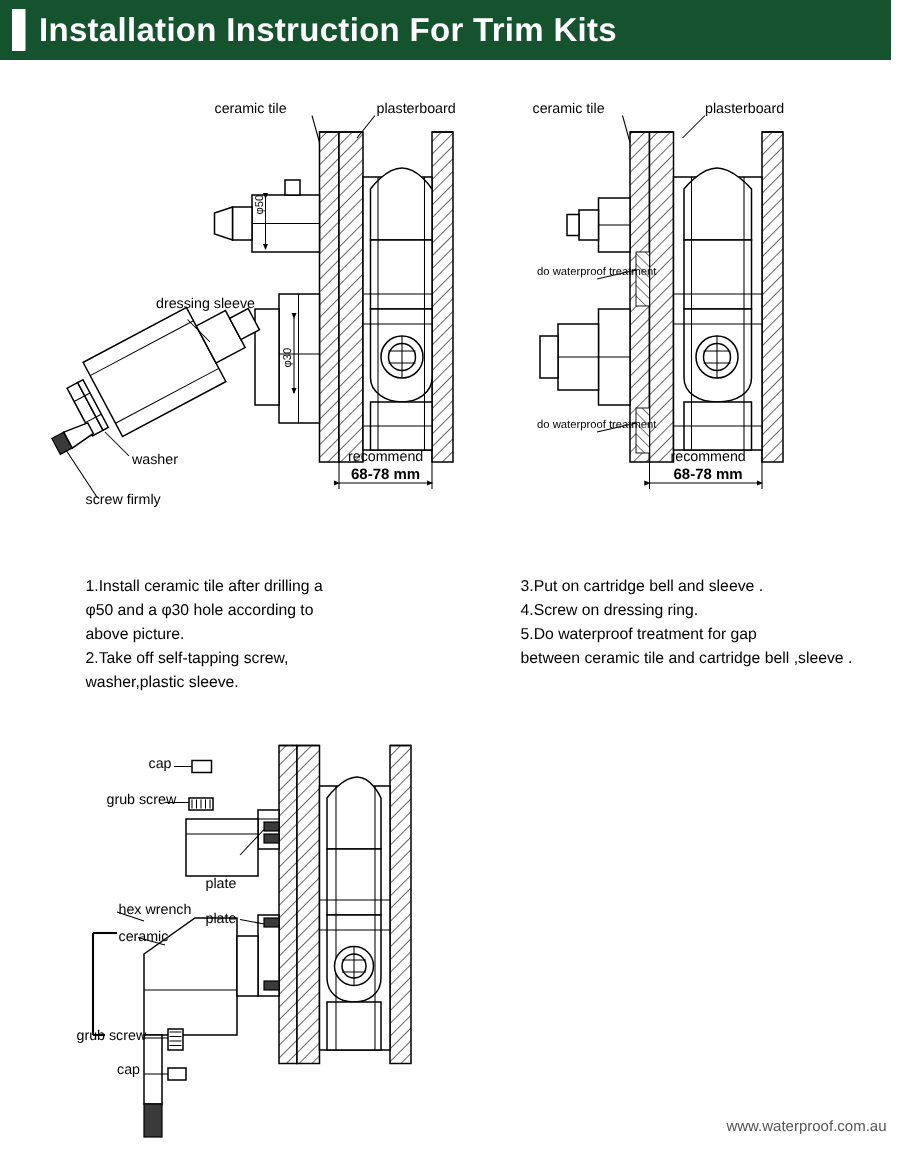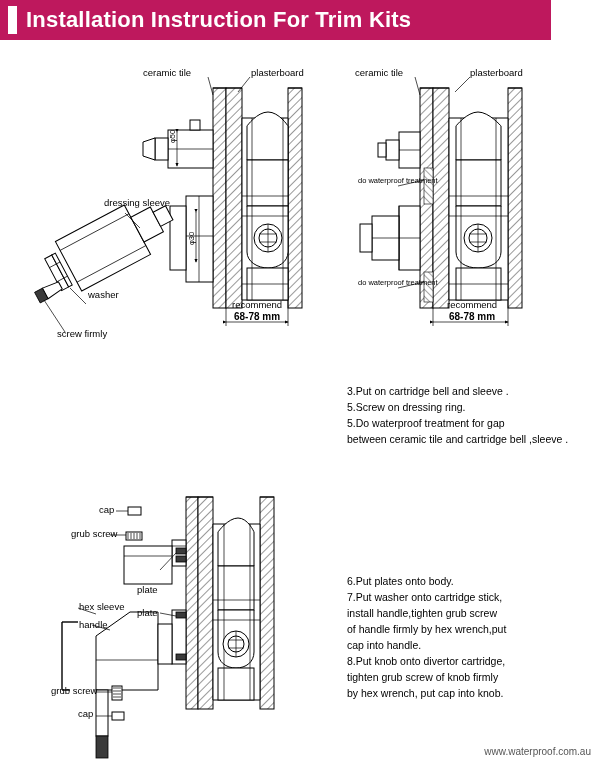--- a/index.html
+++ b/index.html
@@ -8,22 +8,22 @@
     background:#ffffff;
     font-family:"Liberation Sans", sans-serif;
     color:#000;
     position:relative;
     overflow:hidden;
   }
   .page{position:relative;width:605px;height:783px;}
 
   
   .header{
-    position:absolute;left:0;top:0;width:551px;height:40px;
-    background:#be185d;
+    position:absolute;left:0;top:0;width:594px;height:40px;
+    background:#14532d;
   }
   .header .bar{
     position:absolute;left:8px;top:6px;width:9px;height:28px;background:#fff;
   }
   .header .title{
     position:absolute;left:26px;top:7px;
     color:#fff;font-size:22px;font-weight:bold;letter-spacing:.2px;
     font-family:"Liberation Sans", sans-serif;
     white-space:nowrap;
   }
@@ -257,53 +257,50 @@
       <path class="lead" d="M96,692 L112,692"></path>
       <path class="lead" d="M96,716 L112,716"></path>
     </g>
   </svg>
 
   <div class="lbl" style="left:143px;top:68px;">ceramic tile</div>
   <div class="lbl" style="left:251px;top:68px;">plasterboard</div>
   <div class="lbl sm" style="left:169px;top:143px;transform:rotate(-90deg);transform-origin:left top;">φ50</div>
   <div class="lbl sm" style="left:188px;top:245px;transform:rotate(-90deg);transform-origin:left top;">φ30</div>
   <div class="lbl" style="left:104px;top:198px;">dressing sleeve</div>
-  <div class="lbl" style="left:88px;top:290px;">washer</div>
+  <div class="lbl" style="left:88px;top:302px;">washer</div>
   <div class="lbl" style="left:57px;top:329px;">screw firmly</div>
   <div class="lbl" style="left:232px;top:300px;">recommend</div>
   <div class="lbl b" style="left:234px;top:311px;font-size:10px;">68-78 mm</div>
 
   <div class="lbl" style="left:355px;top:68px;">ceramic tile</div>
   <div class="lbl" style="left:470px;top:68px;">plasterboard</div>
   <div class="lbl sm" style="left:358px;top:176px;line-height:10px;">do waterproof
 treatment</div>
   <div class="lbl sm" style="left:358px;top:278px;line-height:10px;">do waterproof
 treatment</div>
   <div class="lbl" style="left:447px;top:300px;">recommend</div>
   <div class="lbl b" style="left:449px;top:311px;font-size:10px;">68-78 mm</div>
 
   <div class="lbl" style="left:99px;top:505px;">cap</div>
   <div class="lbl" style="left:71px;top:529px;">grub screw</div>
   <div class="lbl" style="left:137px;top:585px;">plate</div>
   <div class="lbl" style="left:137px;top:608px;">plate</div>
-  <div class="lbl" style="left:79px;top:602px;">hex sleeve</div>
-  <div class="lbl" style="left:79px;top:620px;">handle</div>
+  <div class="lbl" style="left:79px;top:602px;">hex wrench</div>
+  <div class="lbl" style="left:79px;top:620px;">ceramic</div>
   <div class="lbl" style="left:51px;top:686px;">grub screw</div>
   <div class="lbl" style="left:78px;top:709px;">cap</div>
 
+  <div class="txtblock" style="left:57px;top:383px;width:250px;">1.Install  ceramic tile  after drilling a
+φ50 and a φ30 hole according to
+above picture.
+2.Take off self-tapping screw,
+washer,plastic sleeve.</div>
 
   <div class="txtblock" style="left:347px;top:383px;width:255px;">3.Put on cartridge bell and sleeve .
-5.Screw on dressing ring.
+4.Screw on dressing ring.
 5.Do waterproof treatment for gap
 between ceramic tile  and cartridge bell ,sleeve .</div>
 
-  <div class="txtblock" style="left:347px;top:573px;width:250px;">6.Put plates onto body.
-7.Put washer onto cartridge stick,
-install handle,tighten grub screw
-of handle firmly by hex wrench,put
-cap into handle.
-8.Put knob onto divertor cartridge,
-tighten grub screw of knob firmly
-by hex wrench, put cap into knob.</div>
 
   <div class="foot">www.waterproof.com.au</div>
 
 </div>
 
 </body></html>

